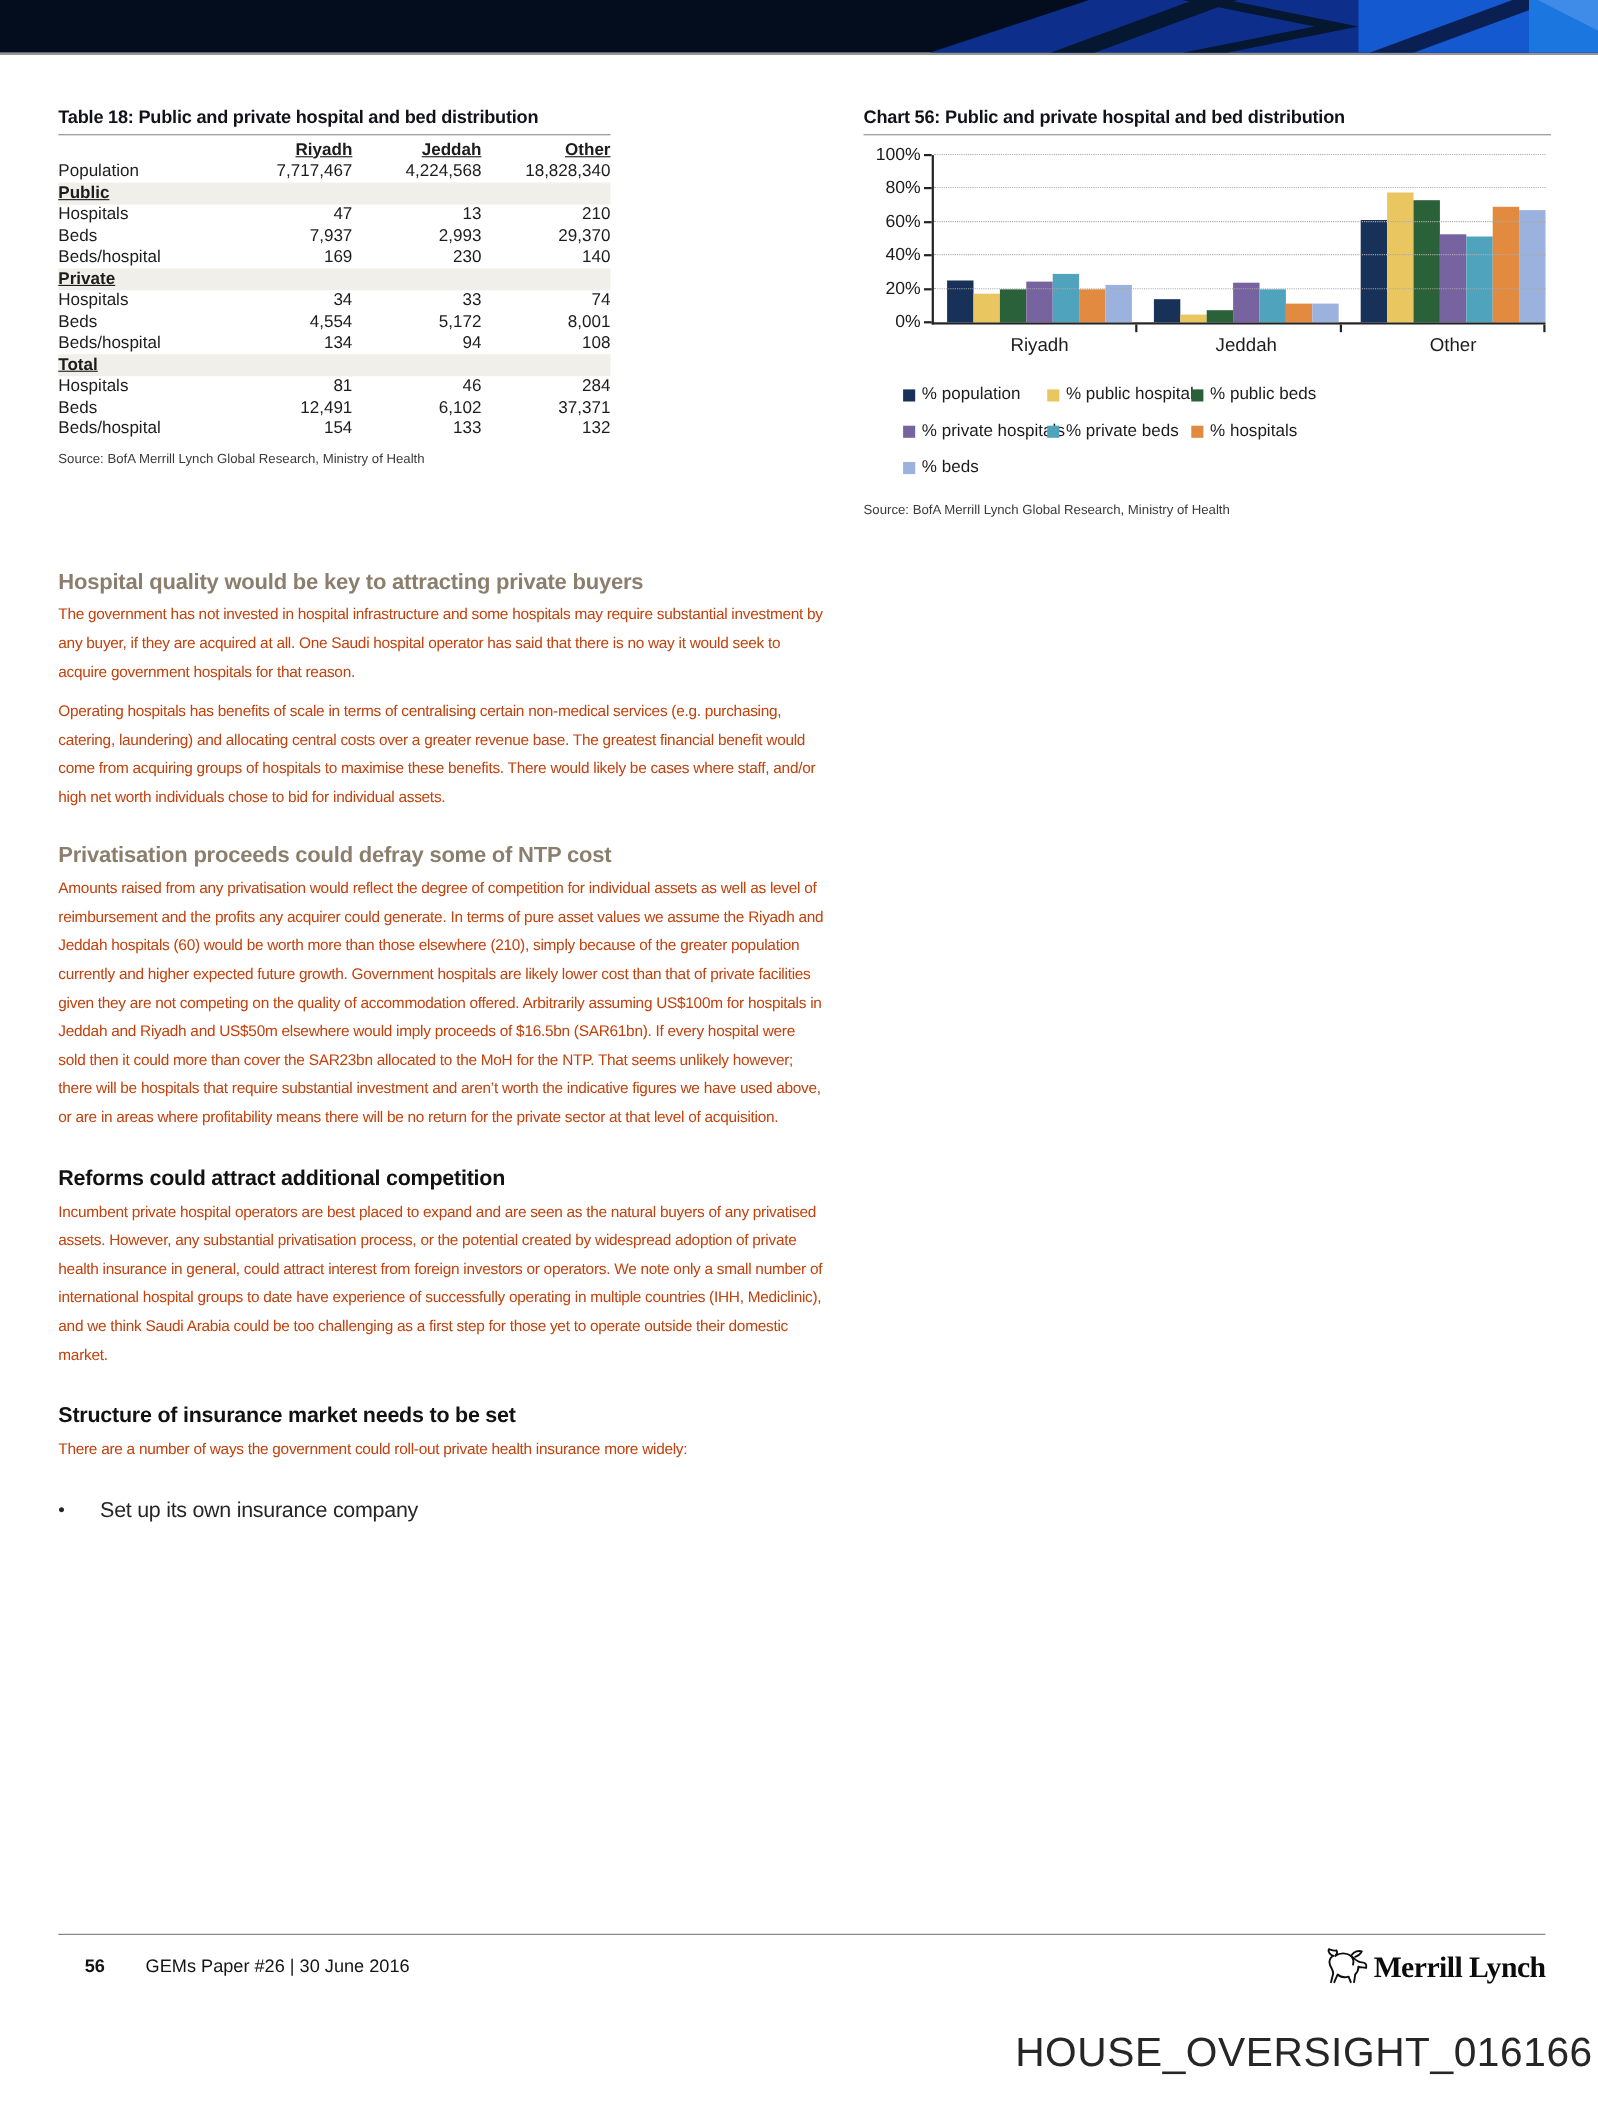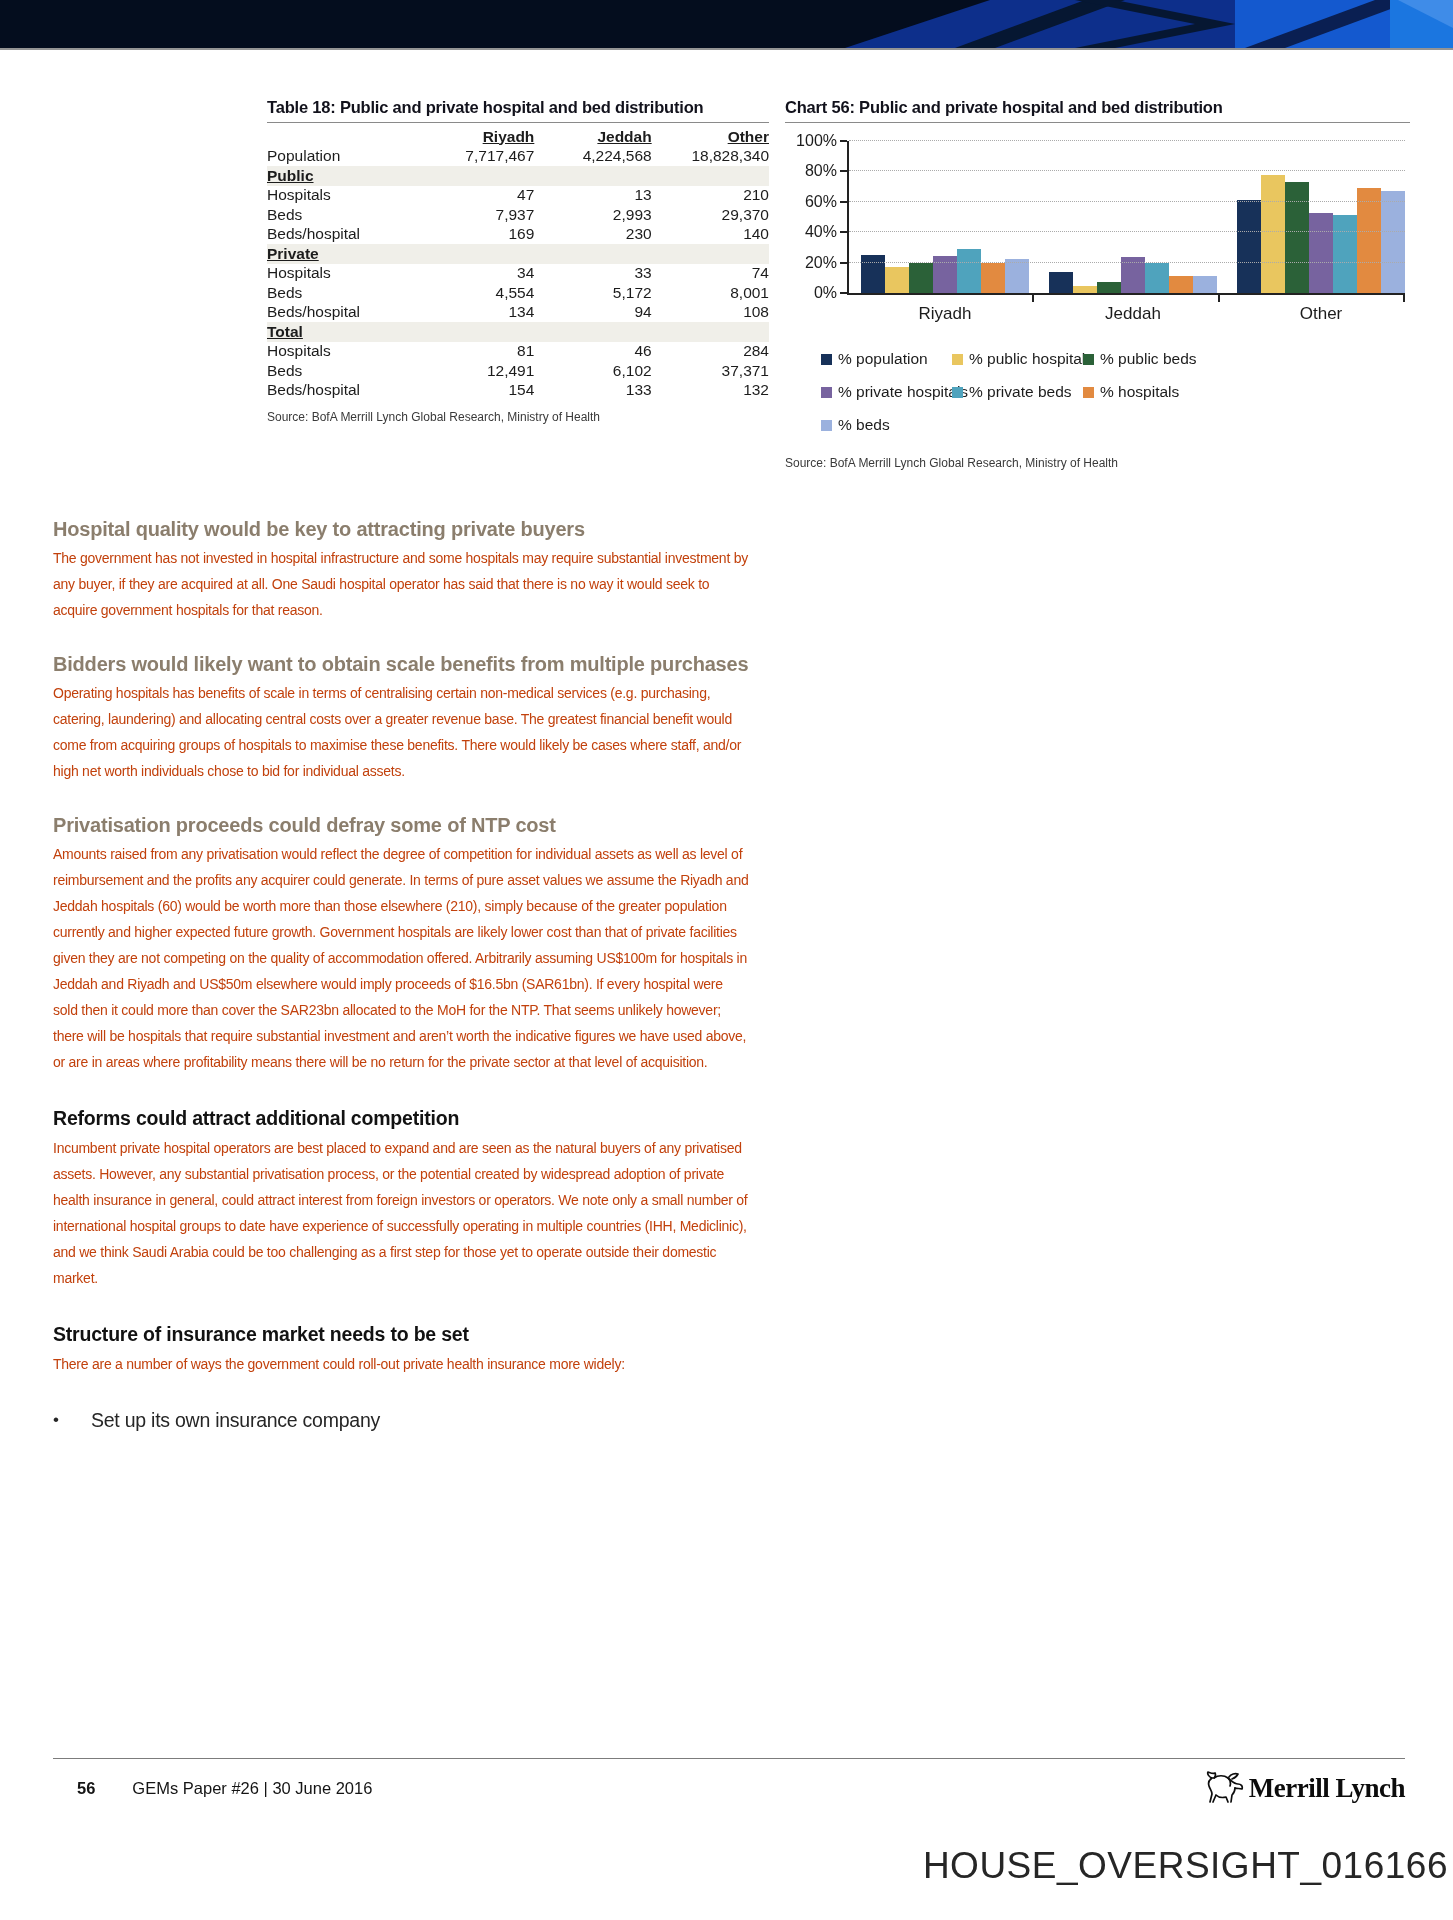--- a/index.html
+++ b/index.html
@@ -7,21 +7,21 @@
     position:relative; width:1453px; height:1920px; background:#ffffff;
     font-family:"Liberation Sans","DejaVu Sans",sans-serif; color:#242424;
     margin:0 auto; overflow:hidden;
   }
   
   .banner { height:48px; border-bottom:2px solid #949494; line-height:0; }
   .banner svg { display:block; }
 
   
   .content { position:absolute; left:53px; top:98px; width:1357px; }
-  .top-row { display:flex; justify-content:flex-end; align-items:flex-start; }
+  .top-row { display:flex; justify-content:space-between; align-items:flex-start; }
   .table-block { width:502px; }
   .chart-block { width:625px;margin-left:16px; }
 
   .block-title {
     font-size:16.5px; font-weight:bold; color:#12121c; letter-spacing:-0.2px;
     padding-bottom:5px; border-bottom:1px solid #8a8a8a; margin-bottom:4px;
   }
   .source { font-size:12px; color:#3a3a3a; margin-top:10px; }
 
   
@@ -277,21 +277,20 @@
               <span>% beds</span>
             </div>
           </div>
         <div class="source chart-source">Source: BofA Merrill Lynch Global Research, Ministry of Health</div>
       </div>
     </div>
 
     <div class="sections">
         <div class="h-sub">Hospital quality would be key to attracting private buyers</div>
         <p>The government has not invested in hospital infrastructure and some hospitals may require substantial investment by any buyer, if they are acquired at all. One Saudi hospital operator has said that there is no way it would seek to acquire government hospitals for that reason.</p>
-        <div class="h-sub">Bidders would likely want to obtain scale benefits from multiple purchases</div>
         <p>Operating hospitals has benefits of scale in terms of centralising certain non-medical services (e.g. purchasing, catering, laundering) and allocating central costs over a greater revenue base. The greatest financial benefit would come from acquiring groups of hospitals to maximise these benefits. There would likely be cases where staff, and/or high net worth individuals chose to bid for individual assets.</p>
         <div class="h-sub">Privatisation proceeds could defray some of NTP cost</div>
         <p>Amounts raised from any privatisation would reflect the degree of competition for individual assets as well as level of reimbursement and the profits any acquirer could generate. In terms of pure asset values we assume the Riyadh and Jeddah hospitals (60) would be worth more than those elsewhere (210), simply because of the greater population currently and higher expected future growth. Government hospitals are likely lower cost than that of private facilities given they are not competing on the quality of accommodation offered. Arbitrarily assuming US$100m for hospitals in Jeddah and Riyadh and US$50m elsewhere would imply proceeds of $16.5bn (SAR61bn). If every hospital were sold then it could more than cover the SAR23bn allocated to the MoH for the NTP. That seems unlikely however; there will be hospitals that require substantial investment and aren’t worth the indicative figures we have used above, or are in areas where profitability means there will be no return for the private sector at that level of acquisition.</p>
         <div class="h-main">Reforms could attract additional competition</div>
         <p>Incumbent private hospital operators are best placed to expand and are seen as the natural buyers of any privatised assets. However, any substantial privatisation process, or the potential created by widespread adoption of private health insurance in general, could attract interest from foreign investors or operators. We note only a small number of international hospital groups to date have experience of successfully operating in multiple countries (IHH, Mediclinic), and we think Saudi Arabia could be too challenging as a first step for those yet to operate outside their domestic market.</p>
         <div class="h-main">Structure of insurance market needs to be set</div>
         <p>There are a number of ways the government could roll-out private health insurance more widely:</p>
       </div>
     <div id="bullet-list" style="width: 697px;">
         <div class="bullet">

